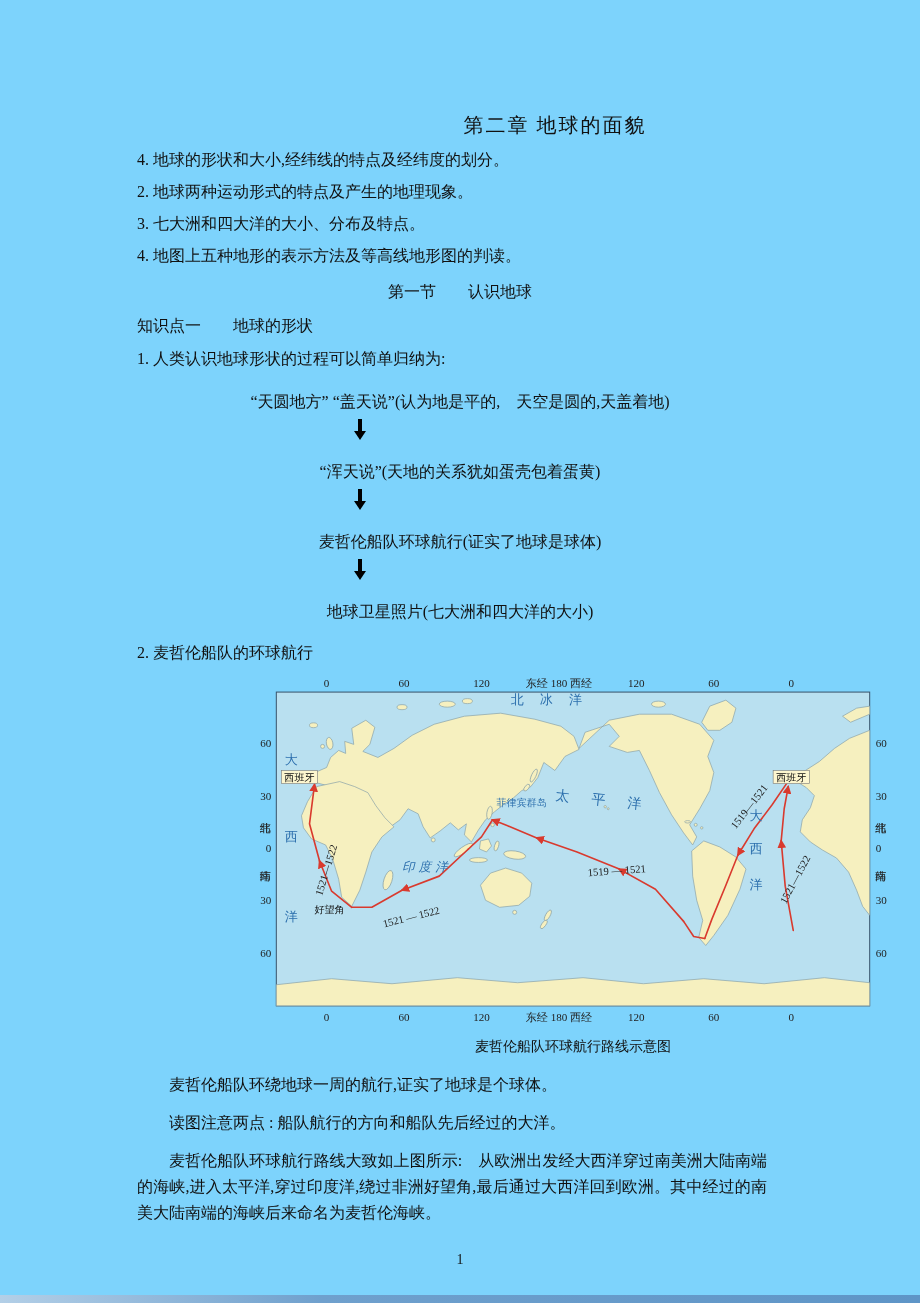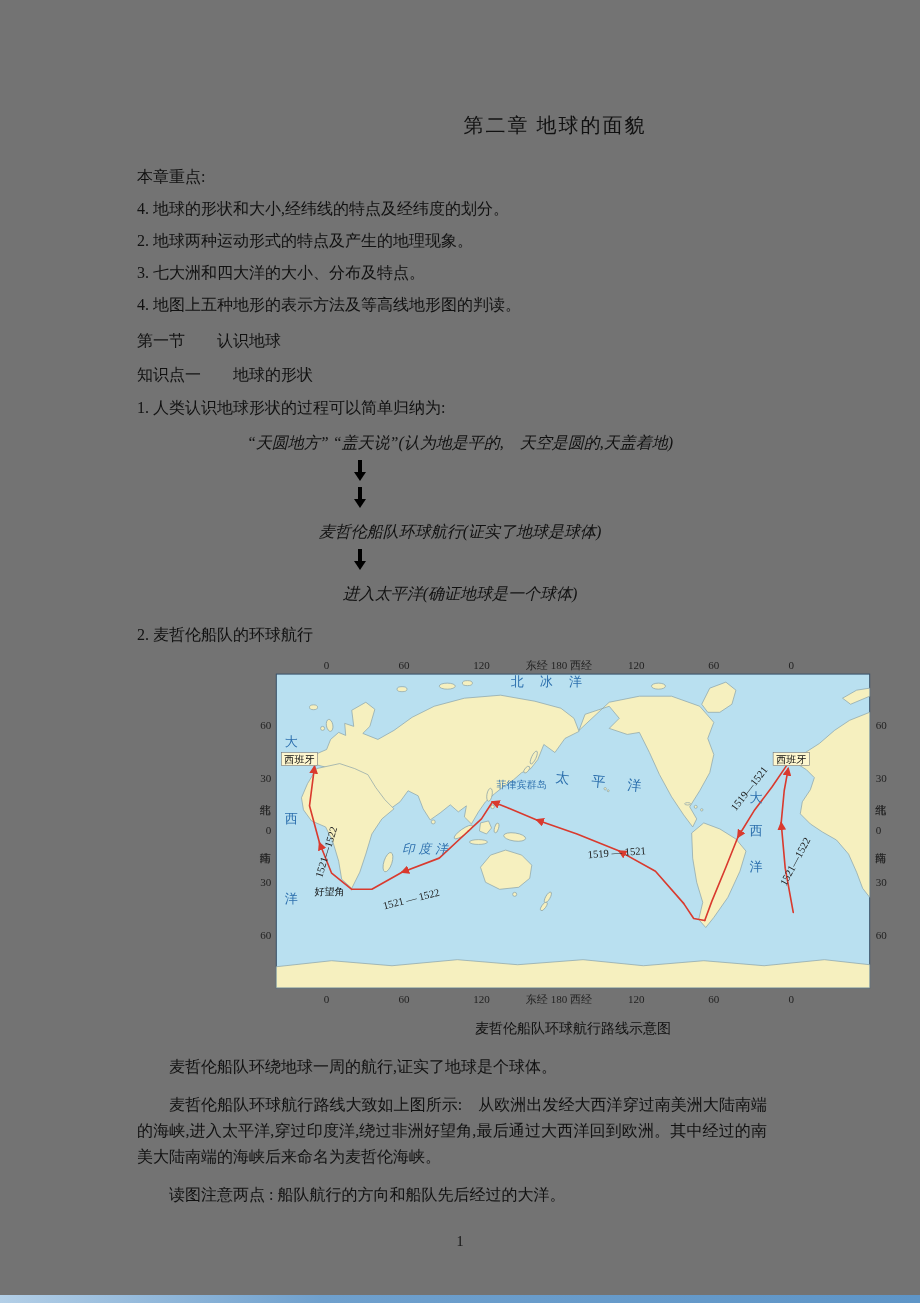--- a/index.html
+++ b/index.html
@@ -1,26 +1,26 @@
 <!DOCTYPE html>
 <html><head>
 <meta charset="utf-8">
 <style>
   html,body{margin:0;padding:0;background:#e9e9e9;}
-  .page{width:920px;height:1303px;background:#737373;position:relative;margin:0 auto;
+  .page{width:920px;height:1303px;background:#7dd3fc;position:relative;margin:0 auto;
         font-family:"Liberation Serif","DejaVu Serif",serif;color:#111;overflow:hidden;}
   .content{padding:112px 137px 0 137px;}
   .doc-title{font-size:20px;text-align:center;padding-left:190px;letter-spacing:2px;}
   .cp-heading{margin-top:28px;font-size:16px;}
   .cp-item{margin-top:11px;font-size:16px;}
-  .section-title{margin-top:15px;font-size:16px;}
+  .section-title{text-align:center;margin-top:15px;font-size:16px;}
   .kp-heading{margin-top:13px;font-size:16px;}
   .process-intro{margin-top:12px;font-size:16px;}
   .flow{text-align:center;font-size:16px;margin-top:8px;}
-  .flow-step{margin-top:14px;font-style:italic;}
+  .flow-step{margin-top:22px;}
   .flow-arrow{width:max-content;margin:6px auto 2px auto;transform:translateX(-100px);
               display:flex;flex-direction:column;align-items:center;}
   .flow-arrow .stem{width:4px;height:12px;background:#000;}
   .flow-arrow .head{width:0;height:0;border-left:6px solid transparent;border-right:6px solid transparent;border-top:9px solid #000;}
   .voyage-heading{margin-top:20px;font-size:16px;}
   .figure{margin:14px 0 0 104px;width:664px;}
   .map-caption{text-align:center;font-size:14px;margin-top:4px;}
   .para{font-size:16px;line-height:26px;text-indent:2em;text-align:justify;margin:12px 16px 0 0;}
   .para-first{margin-top:16px;}
   .pagenum{text-align:center;font-size:14px;margin-top:26px;}
@@ -37,46 +37,46 @@
   .vtext{writing-mode:vertical-rl;}
 </style>
 </head>
 <body>
 
 <div class="page">
   <div class="content">
 
     <div class="doc-title">第二章 地球的面貌</div>
 
-    <div class="cp-heading">本章重点:</div>
     <div class="cp-item">4. 地球的形状和大小,经纬线的特点及经纬度的划分。</div>
     <div class="cp-item">2. 地球两种运动形式的特点及产生的地理现象。</div>
     <div class="cp-item">3. 七大洲和四大洋的大小、分布及特点。</div>
     <div class="cp-item">4. 地图上五种地形的表示方法及等高线地形图的判读。</div>
 
     <div class="section-title">第一节　　认识地球</div>
     <div class="kp-heading">知识点一　　地球的形状</div>
     <div class="process-intro">1. 人类认识地球形状的过程可以简单归纳为:</div>
 
     <div class="flow">
       <div class="flow-step">“天圆地方” “盖天说”(认为地是平的,　天空是圆的,天盖着地)</div>
       <div class="flow-arrow">
           <div class="stem"></div>
           <div class="head"></div>
         </div>
+      <div class="flow-step">“浑天说”(天地的关系犹如蛋壳包着蛋黄)</div>
       <div class="flow-arrow">
           <div class="stem"></div>
           <div class="head"></div>
         </div>
       <div class="flow-step">麦哲伦船队环球航行(证实了地球是球体)</div>
       <div class="flow-arrow">
           <div class="stem"></div>
           <div class="head"></div>
         </div>
-      <div class="flow-step">进入太平洋(确证地球是一个球体)</div>
+      <div class="flow-step">地球卫星照片(七大洲和四大洋的大小)</div>
     </div>
 
     <div class="voyage-heading">2. 麦哲伦船队的环球航行</div>
 
     <div class="figure">
       <svg width="664" height="352" viewBox="0 0 660 350">
         <defs>
           <marker id="arr" viewBox="0 0 10 10" refX="8" refY="5" markerWidth="5.5" markerHeight="5.5" orient="auto">
             <path d="M0,0 L10,5 L0,10 Z" fill="#d93a2e"></path>
           </marker>
@@ -199,20 +199,20 @@
           <text class="axis" x="631" y="173">0</text>
           <text class="axis vtext" x="636" y="182" font-size="10">南纬</text>
           <text class="axis" x="631" y="225">30</text>
           <text class="axis" x="631" y="277">60</text>
         </g>
       </svg>
       <div class="map-caption">麦哲伦船队环球航行路线示意图</div>
     </div>
 
     <p class="para para-first">麦哲伦船队环绕地球一周的航行,证实了地球是个球体。</p>
+    <p class="para">读图注意两点 : 船队航行的方向和船队先后经过的大洋。</p>
     <p class="para">麦哲伦船队环球航行路线大致如上图所示:　从欧洲出发经大西洋穿过南美洲大陆南端的海峡,进入太平洋,穿过印度洋,绕过非洲好望角,最后通过大西洋回到欧洲。其中经过的南美大陆南端的海峡后来命名为麦哲伦海峡。</p>
-    <p class="para">读图注意两点 : 船队航行的方向和船队先后经过的大洋。</p>
 
     <div class="pagenum">1</div>
   </div>
 
   <div class="bottom-bar"></div>
 </div>
 
 </body></html>

